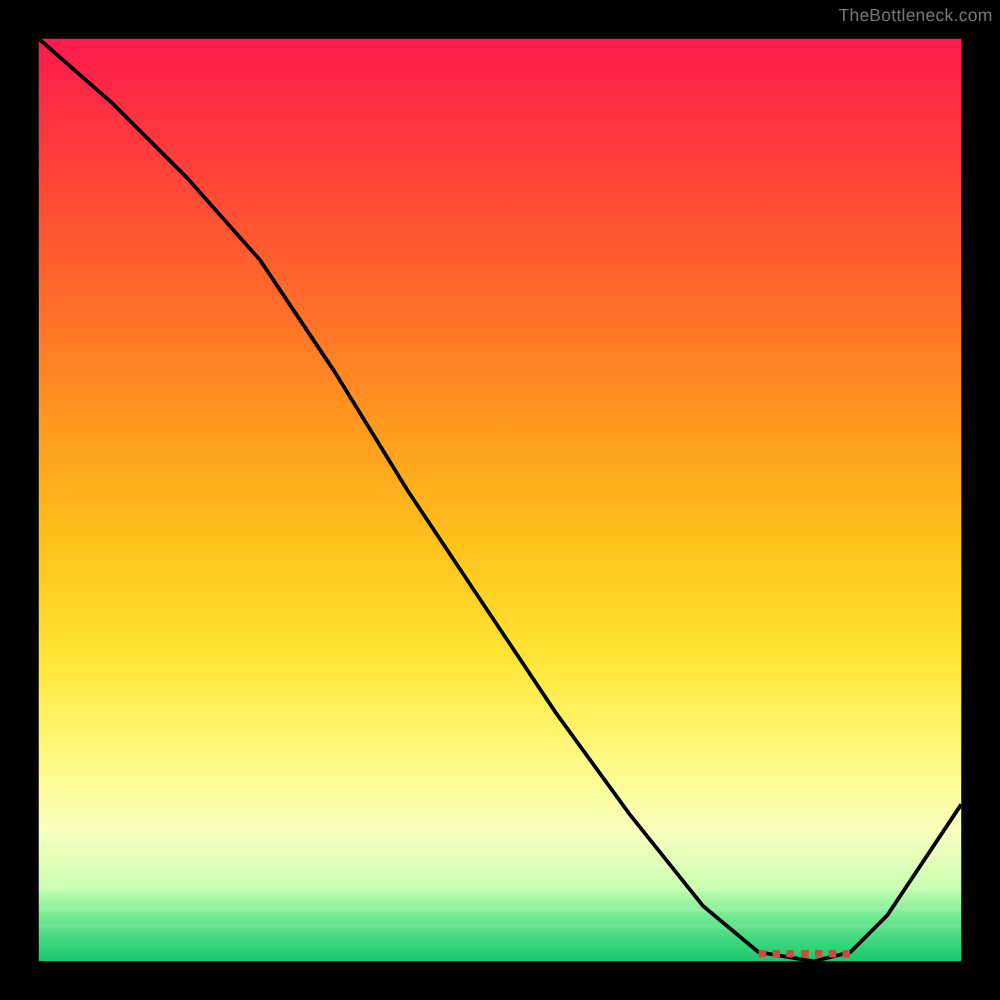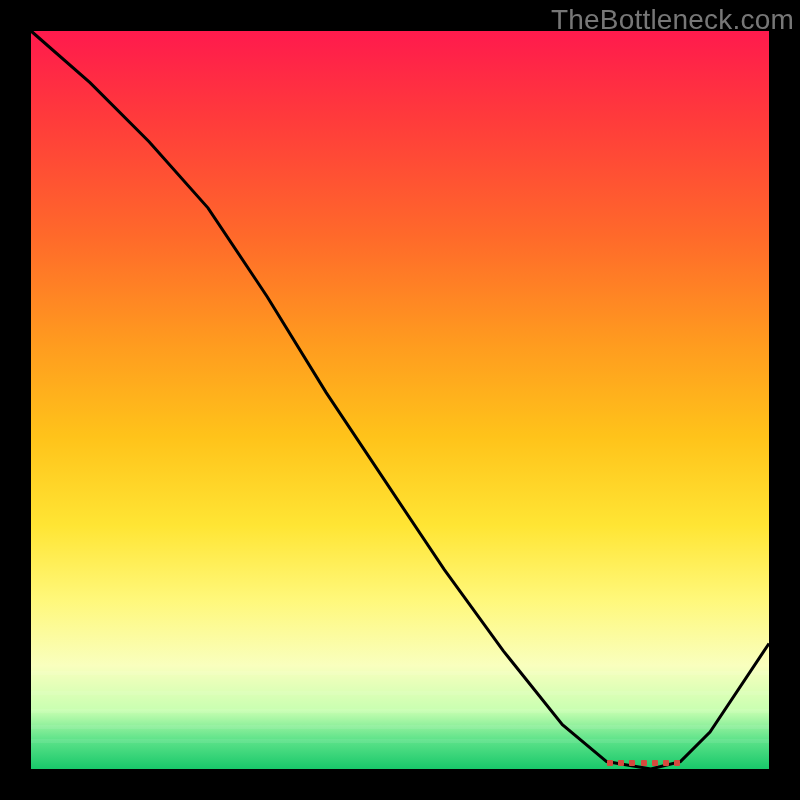--- a/index.html
+++ b/index.html
@@ -54,21 +54,21 @@
     width: 738px;
     height: 4px;
     opacity: 0.08;
     background: #fff;
   }
   .watermark {
     position: absolute;
     top: 4px;
     right: 6px;
     color: #777;
-    font-size: 28px;
+    font-size: 14px;
     font-weight: 500;
     letter-spacing: 0.2px;
     user-select: none;
   }
   svg.curve {
     position: absolute;
     left: 0;
     top: 0;
     width: 738px;
     height: 738px;

